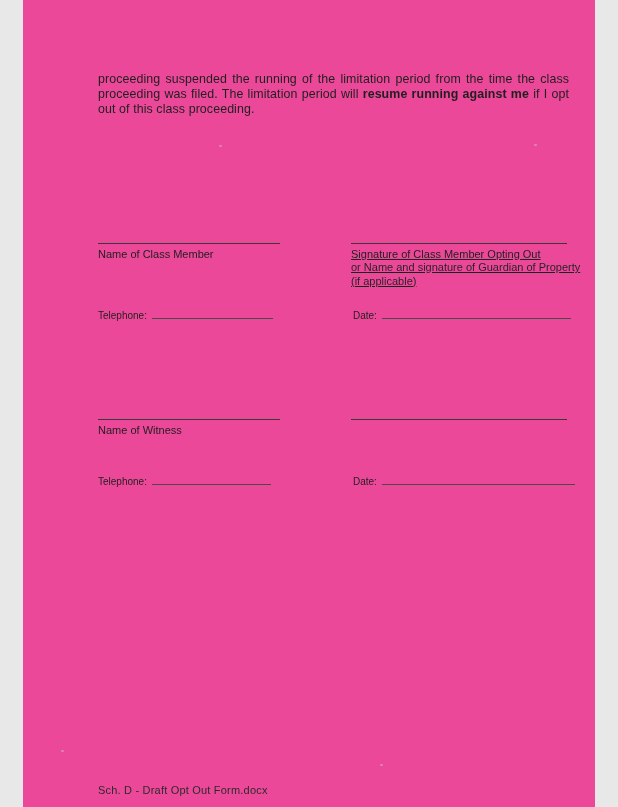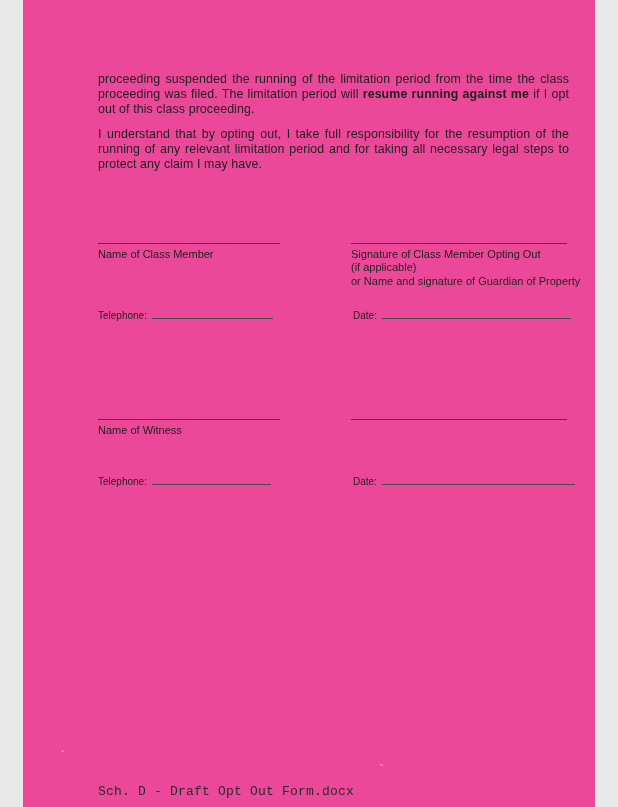--- a/index.html
+++ b/index.html
@@ -58,54 +58,52 @@
     display: inline-block;
     height: 12px;
     border-bottom: 1.6px solid #4a4a4a;
     vertical-align: baseline;
     margin-left: 5px;
   }
   .footer {
     position: absolute;
     left: 75px;
     top: 784px;
-    font-size: 13px;
+    font-size: 11px;
     color: #2b2b2b;
     letter-spacing: 0.2px;
-    font-family: Liberation Mono, monospace;
   }
   
   .speck {
     position: absolute;
     background: #c9c9c9;
     border-radius: 50%;
     width: 3px;
     height: 2px;
     opacity: 0.55;
   }
 </style>
 </head>
 <body>
 
 <div class="page">
 
   <div class="para" id="para1"><span>proceeding suspended the running of the limitation period from the time the class proceeding was filed. The limitation period will </span><span class="bold">resume running against me</span><span> if I opt out of this class proceeding.</span></div>
 
-  <div class="para" id="para2">I understand that by opting out, I take full responsibility for the resumption of the running of any relevant limitation period and for taking all necessary legal steps to protect any claim I may have.</div>
 
   <div class="sig-block" style="left:75px; top:243px; width:182px;">
     <div class="rule" style="width:182px;"></div>
     <div class="sig-label">Name of Class Member</div>
   </div>
 
-  <div class="sig-block" style="left:328px; top:243px; width:217px;">
+  <div class="sig-block" style="left:328px; top:243px; width:217px;text-decoration:underline;">
     <div class="rule" style="width:216px;"></div>
     <div class="sig-label">Signature of Class Member Opting Out</div>
+    <div class="sig-sublabel">or Name and signature of Guardian of Property</div>
     <div class="sig-sublabel">(if applicable)</div>
-    <div class="sig-sublabel">or Name and signature of Guardian of Property</div>
   </div>
 
   <div class="field-row" style="left:75px; top:306px;">
     <span>Telephone:</span><span class="write-line" style="width:121px;"></span>
   </div>
   <div class="field-row" style="left:330px; top:306px;">
     <span>Date:</span><span class="write-line" style="width:189px;"></span>
   </div>
 
   <div class="sig-block" style="left:75px; top:419px; width:182px;">

